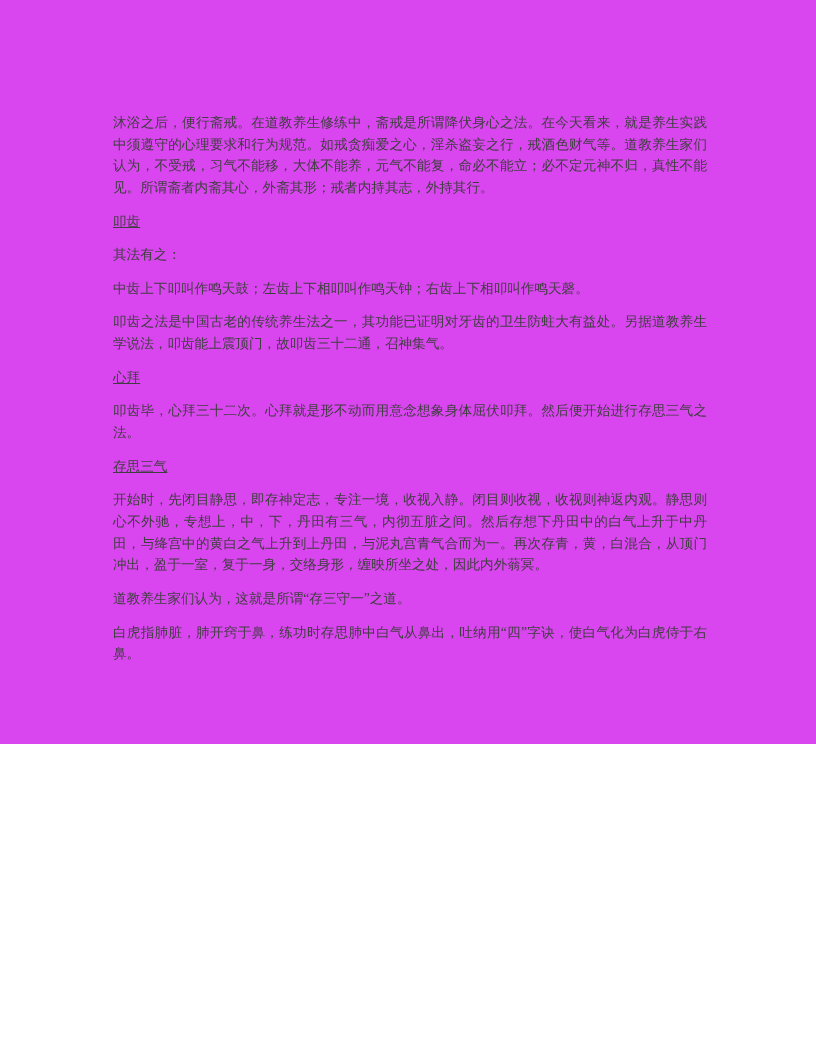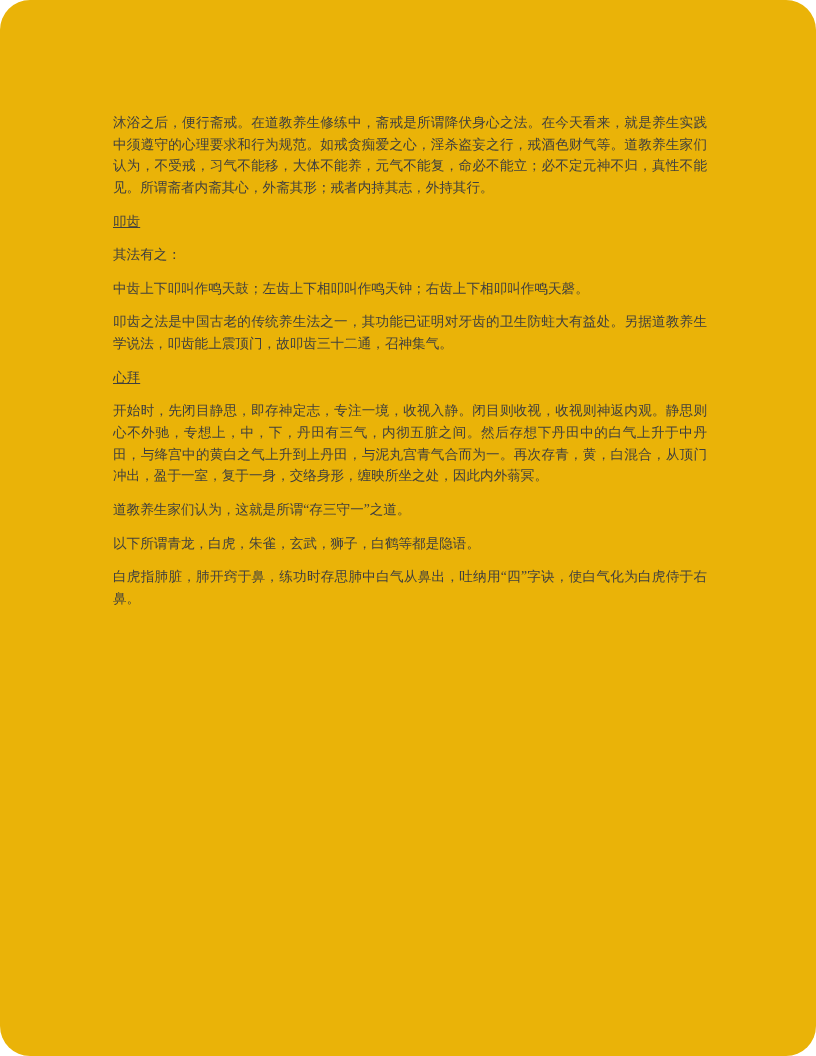--- a/index.html
+++ b/index.html
@@ -3,24 +3,23 @@
 <meta charset="utf-8">
 <style>
   html, body {
     margin: 0;
     padding: 0;
     background: #ffffff;
   }
   .page {
     position: relative;
     width: 816px;
-    height: 1056px;
-    background: #eab308;
+    height: 744px;
+    background: #d946ef;
     overflow: hidden;
-    border-radius: 30px;
   }
   .content {
     position: absolute;
     left: 113px;
     top: 112px;
     width: 594px;
     font-family: "Liberation Serif", "DejaVu Serif", serif;
     font-size: 13.6px;
     line-height: 21.7px;
     color: #3f3f3f;
@@ -40,18 +39,19 @@
 <body>
 
 <div class="page">
   <div class="content">
       <p class="block paragraph">沐浴之后，便行斋戒。在道教养生修练中，斋戒是所谓降伏身心之法。在今天看来，就是养生实践中须遵守的心理要求和行为规范。如戒贪痴爱之心，淫杀盗妄之行，戒酒色财气等。道教养生家们认为，不受戒，习气不能移，大体不能养，元气不能复，命必不能立；必不定元神不归，真性不能见。所谓斋者内斋其心，外斋其形；戒者内持其志，外持其行。</p>
       <p class="block heading">叩齿</p>
       <p class="block paragraph">其法有之：</p>
       <p class="block paragraph">中齿上下叩叫作鸣天鼓；左齿上下相叩叫作鸣天钟；右齿上下相叩叫作鸣天磬。</p>
       <p class="block paragraph">叩齿之法是中国古老的传统养生法之一，其功能已证明对牙齿的卫生防蛀大有益处。另据道教养生学说法，叩齿能上震顶门，故叩齿三十二通，召神集气。</p>
       <p class="block heading">心拜</p>
+      <p class="block paragraph">叩齿毕，心拜三十二次。心拜就是形不动而用意念想象身体屈伏叩拜。然后便开始进行存思三气之法。</p>
+      <p class="block heading">存思三气</p>
       <p class="block paragraph">开始时，先闭目静思，即存神定志，专注一境，收视入静。闭目则收视，收视则神返内观。静思则心不外驰，专想上，中，下，丹田有三气，内彻五脏之间。然后存想下丹田中的白气上升于中丹田，与绛宫中的黄白之气上升到上丹田，与泥丸宫青气合而为一。再次存青，黄，白混合，从顶门冲出，盈于一室，复于一身，交络身形，缠映所坐之处，因此内外蓊冥。</p>
       <p class="block paragraph">道教养生家们认为，这就是所谓“存三守一”之道。</p>
-      <p class="block paragraph">以下所谓青龙，白虎，朱雀，玄武，狮子，白鹤等都是隐语。</p>
       <p class="block paragraph">白虎指肺脏，肺开窍于鼻，练功时存思肺中白气从鼻出，吐纳用“四”字诀，使白气化为白虎侍于右鼻。</p>
     </div>
 </div>
 
 </body></html>

